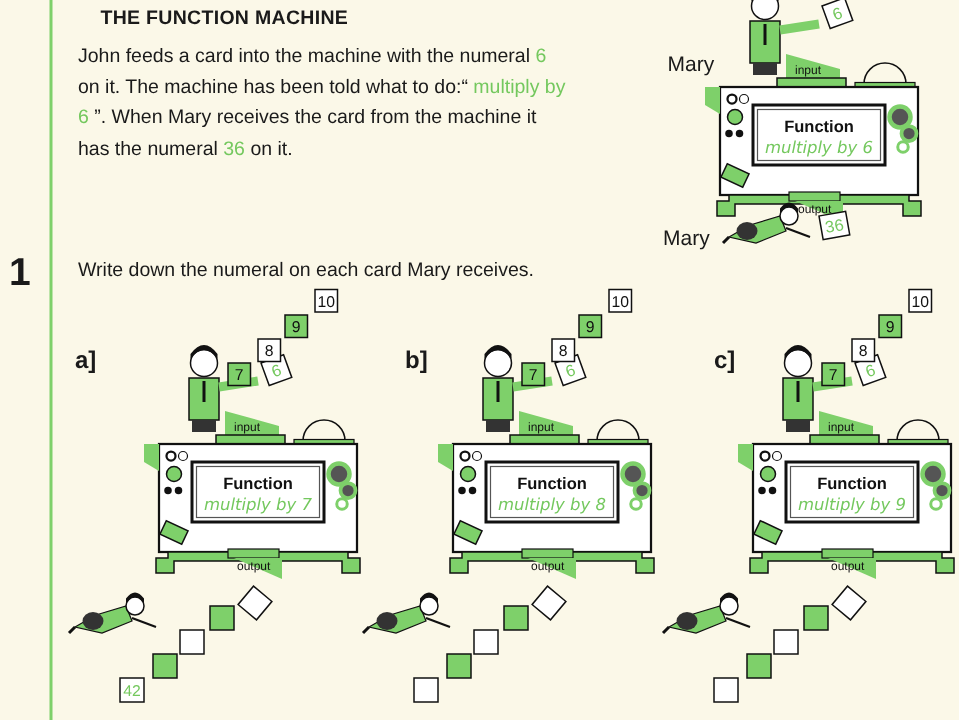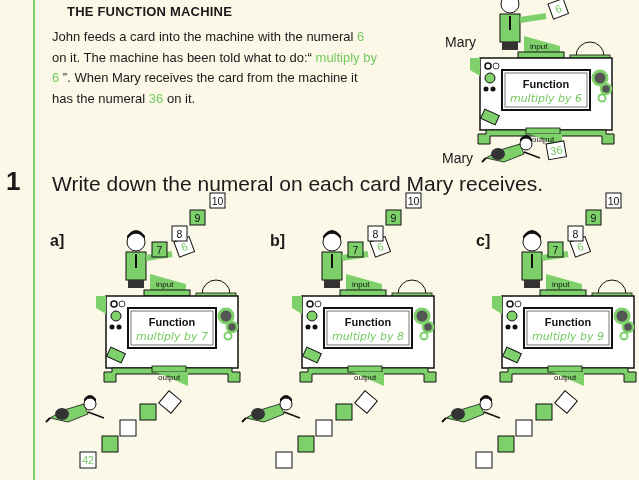--- a/index.html
+++ b/index.html
@@ -2,21 +2,21 @@
 <html><head>
 <meta charset="utf-8">
 <style>
   html,body{margin:0;padding:0;}
   body{width:639px;height:480px;background:#fbf8e8;position:relative;overflow:hidden;font-family:"Liberation Sans",sans-serif;color:#1a1a1a;}
   .vline{position:absolute;left:33px;top:0;width:2px;height:480px;background:#7ed06a;}
   .title{position:absolute;left:67px;top:4px;font-weight:bold;font-size:13px;letter-spacing:0.2px;}
   .intro{position:absolute;left:52px;top:27px;width:330px;font-size:13px;line-height:20.5px;}
   .g{color:#74c85e;}
   .qnum{position:absolute;left:6px;top:166px;font-size:26px;font-weight:bold;}
-  .qtext{position:absolute;left:52px;top:172px;font-size:21px;}
+  .qtext{position:absolute;left:52px;top:172px;font-size:13px;}
   .lbl{position:absolute;font-size:16px;font-weight:bold;}
   .name{position:absolute;font-size:14px;}
   svg{position:absolute;overflow:visible;}
 </style>
 </head>
 <body>
 
 <div class="vline"></div>
 
 <div class="title">THE FUNCTION MACHINE</div>

